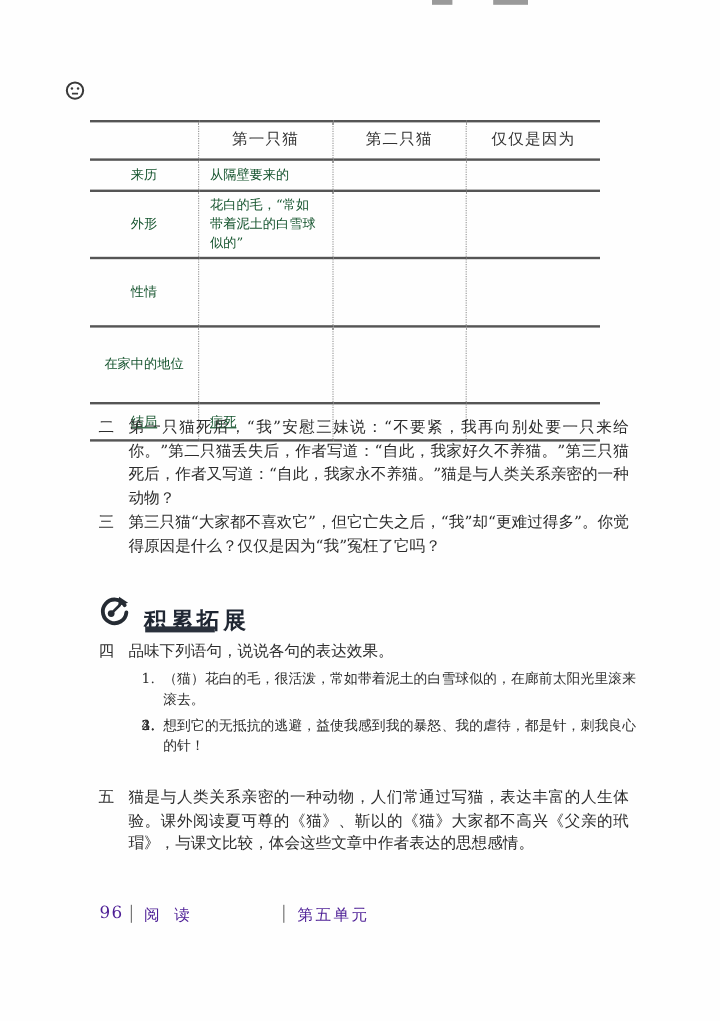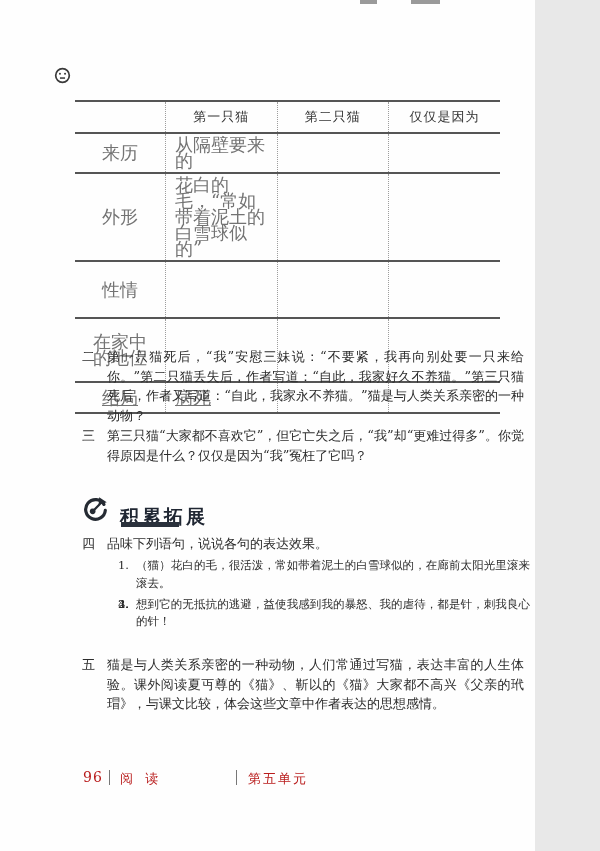--- a/index.html
+++ b/index.html
@@ -1,34 +1,34 @@
 <!DOCTYPE html>
 <html><head>
 <meta charset="utf-8">
 <style>
   html,body{margin:0;padding:0;background:#e8e8e8;}
   .page{
     position:relative;
-    width:535px;height:851px;
+    width:600px;height:851px;
     background:#fefefe;
     overflow:hidden;
     font-family:"DejaVu Serif","Liberation Serif",serif;
     color:#2e2e2e;
   }
   .artifact{position:absolute;background:#9a9a9a;}
   .smiley{position:absolute;left:54px;top:67px;width:17px;height:17px;}
 
   
   table.cat-table{
     position:absolute;left:75px;top:100px;width:425px;
     border-collapse:collapse;table-layout:fixed;
   }
   .cat-table td{
     border-top:2px solid #555;
-    font-size:18px;line-height:16px;color:#737373;
+    font-size:11px;line-height:16px;color:#14532d;
     vertical-align:middle;padding:3px 9px;
     overflow:hidden;
   }
   .cat-table tr:last-child td{border-bottom:2px solid #555;text-decoration:underline;}
   .cat-table td + td{border-left:1px dotted #9d9d9d;}
   .cat-table .col-label{width:70px;text-align:center;padding:3px 10px;}
   .cat-table .hdr{text-align:center;font-size:13px;color:#333;letter-spacing:1px;}
   .h-header td{height:24px;}
   .h-r1 td{height:18px;}
   .h-r2 td{height:48px;}
@@ -57,21 +57,21 @@
     background:#2a313c;
   }
 
   
   .q-items{position:absolute;left:118px;width:412px;}
   .q-item{position:relative;padding-left:18px;margin-bottom:3.5px;
     font-size:11.5px;line-height:17.5px;color:#2c2c2c;text-align:justify;}
   .q-item .inum{position:absolute;left:0;top:0;}
 
   
-  .footer{position:absolute;left:0;top:753px;width:600px;height:20px;font-size:13px;color:#b91c1c;margin-top:16px;}
+  .footer{position:absolute;left:0;top:753px;width:600px;height:20px;font-size:13px;color:#4c1d95;}
   .footer .pageno{position:absolute;left:83px;top:0;font-size:14px;letter-spacing:1px;}
   .footer .sep{position:absolute;top:1px;width:1px;height:15px;background:#777;}
   .footer .sep1{left:109px;}
   .footer .sep2{left:236px;}
   .footer .flabel{position:absolute;top:1px;letter-spacing:4px;}
   .footer .l1{left:120px;}
   .footer .l2{left:248px;letter-spacing:2px;}
 </style>
 </head>
 <body>

